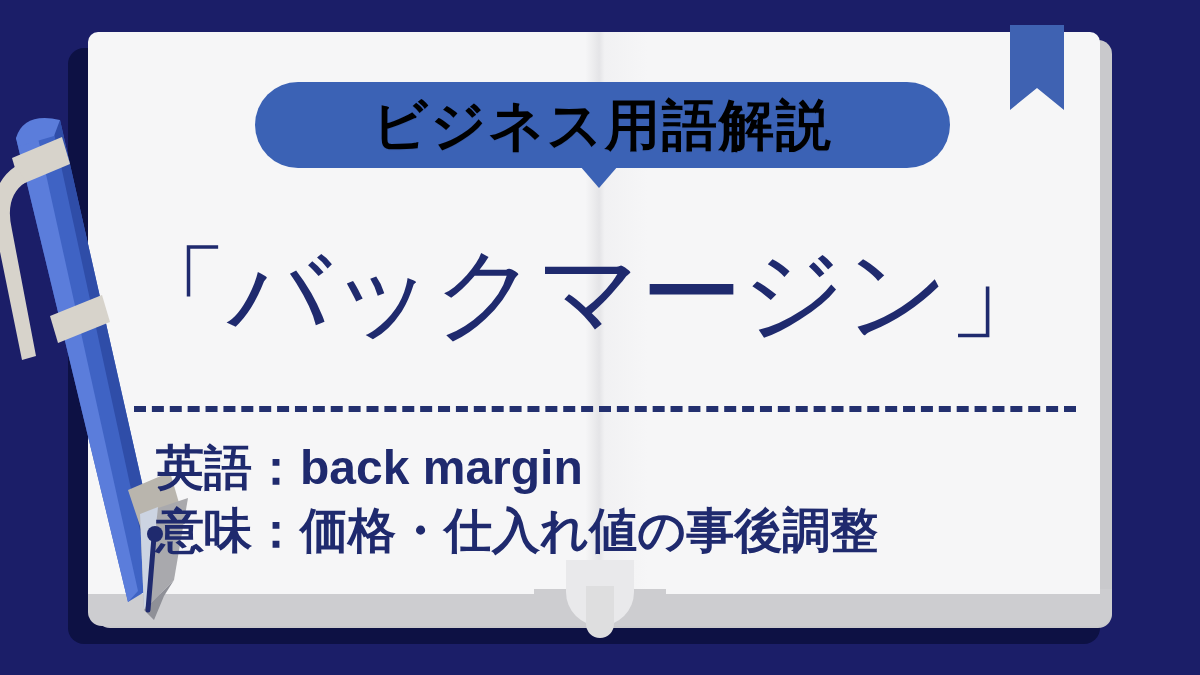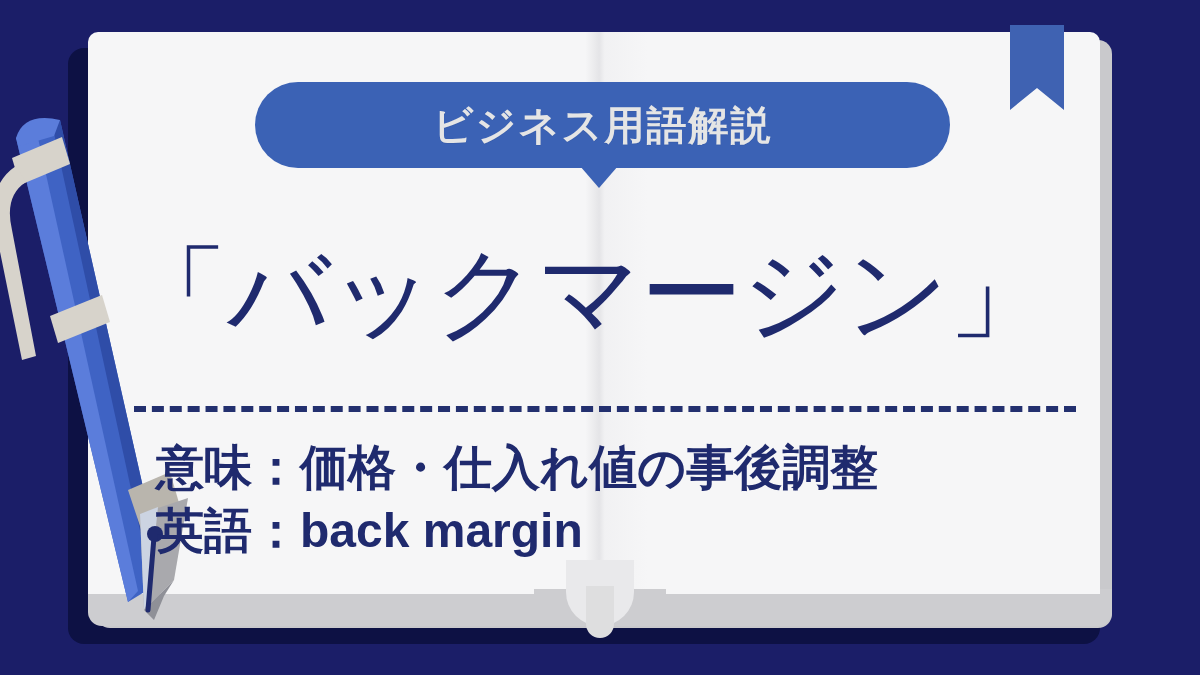--- a/index.html
+++ b/index.html
@@ -69,21 +69,21 @@
     clip-path:polygon(0 0,100% 0,100% 100%,50% 74%,0 100%);
   }
 
   
   .badge{
     position:absolute;left:255px;top:82px;width:695px;height:86px;
     background:#3b62b5;border-radius:43px;
     display:flex;align-items:center;justify-content:center;
   }
   .badge-label{
-    color:#e5e5e5;font-size:40px;font-weight:700;
+    color:#000000;font-size:55px;font-weight:700;
     letter-spacing:2px;line-height:1;white-space:nowrap;
     text-shadow:0 1px 0 rgba(0,0,0,0.05);
   }
   .badge-tail{
     position:absolute;left:580px;top:166px;width:0;height:0;
     border-left:19px solid transparent;border-right:19px solid transparent;
     border-top:22px solid #3b62b5;
   }
 
   
@@ -161,17 +161,17 @@
   <div class="badge">
     <span class="badge-label">ビジネス用語解説</span>
   </div>
   <div class="badge-tail"></div>
 
   <div class="title">「バックマージン」</div>
 
   <div class="divider"></div>
 
   <div class="body-block">
+    <div class="body-line">英語：back margin</div>
     <div class="body-line">意味：価格・仕入れ値の事後調整</div>
-    <div class="body-line">英語：back margin</div>
   </div>
 
 </div>
 
 </body></html>

